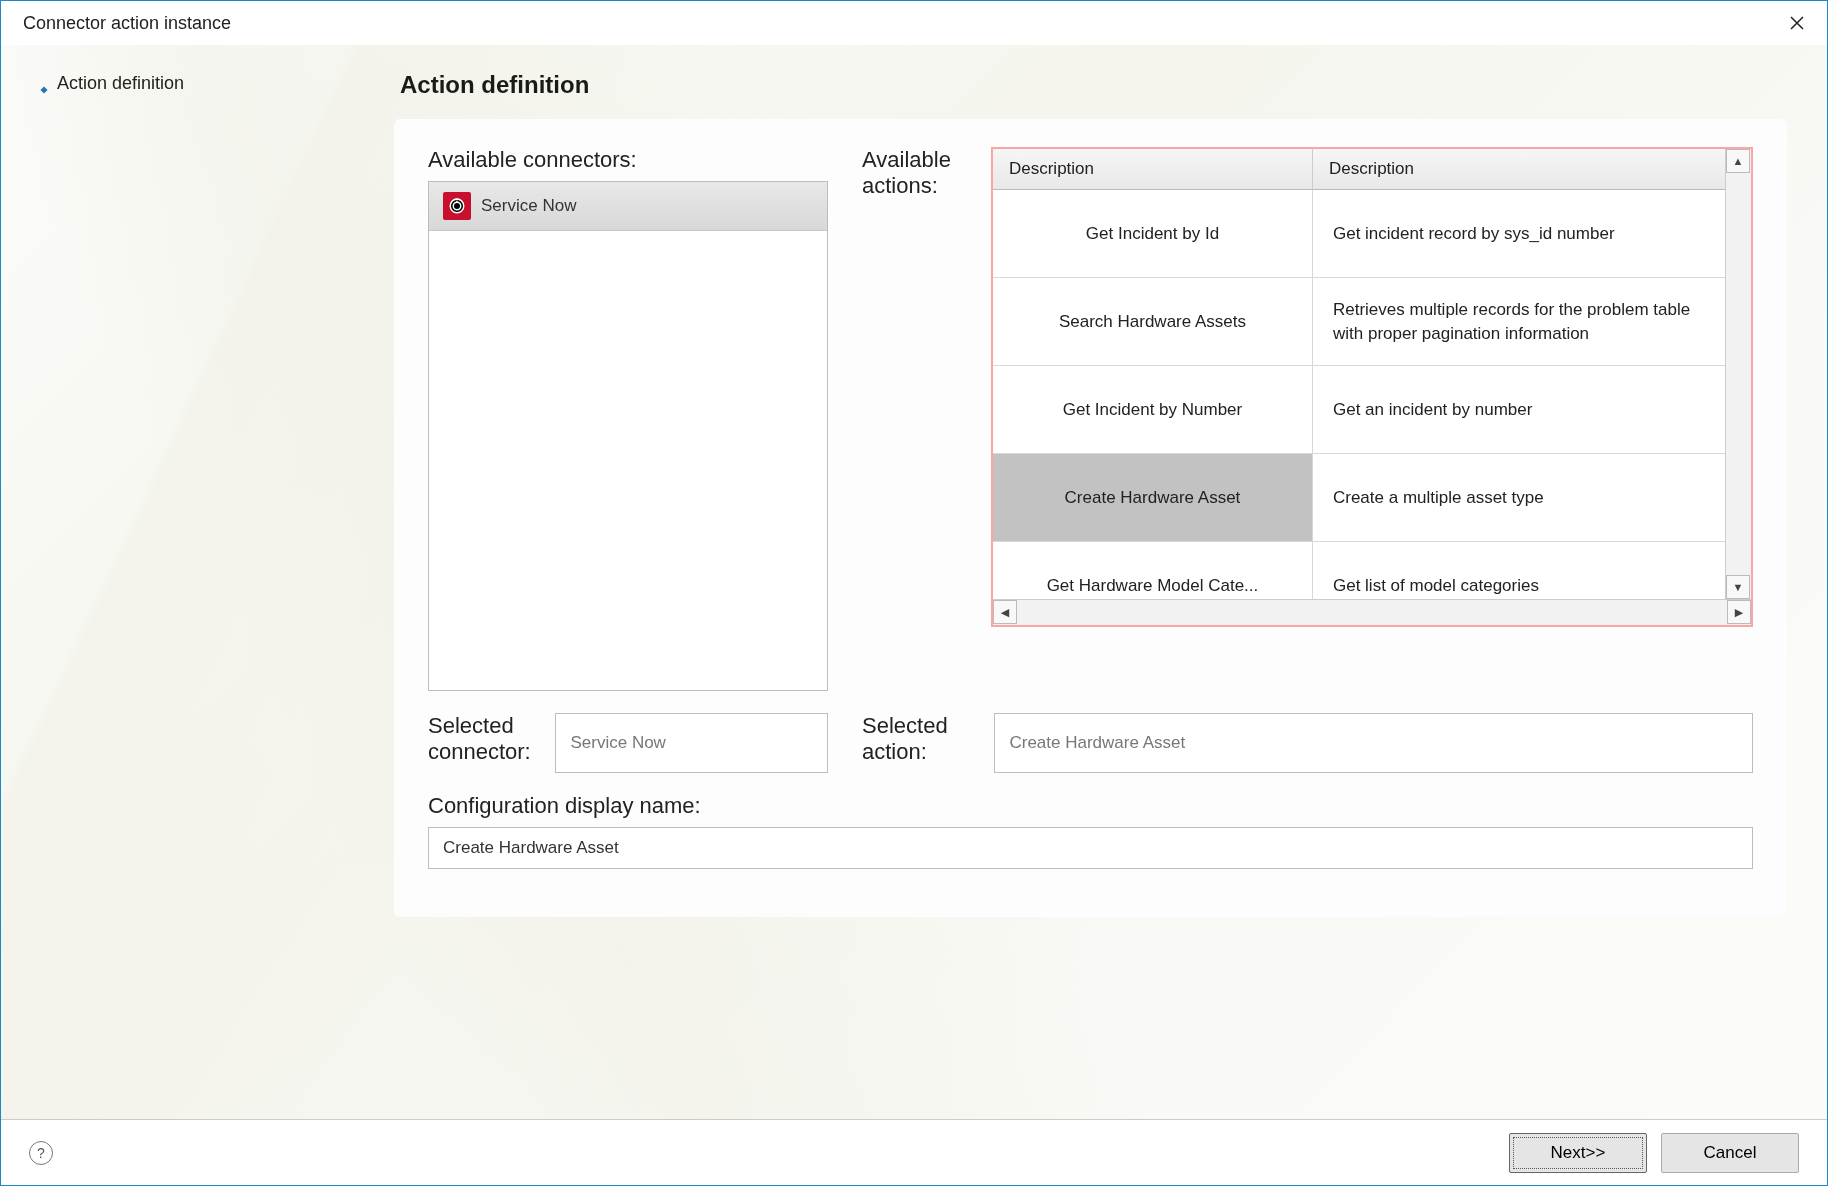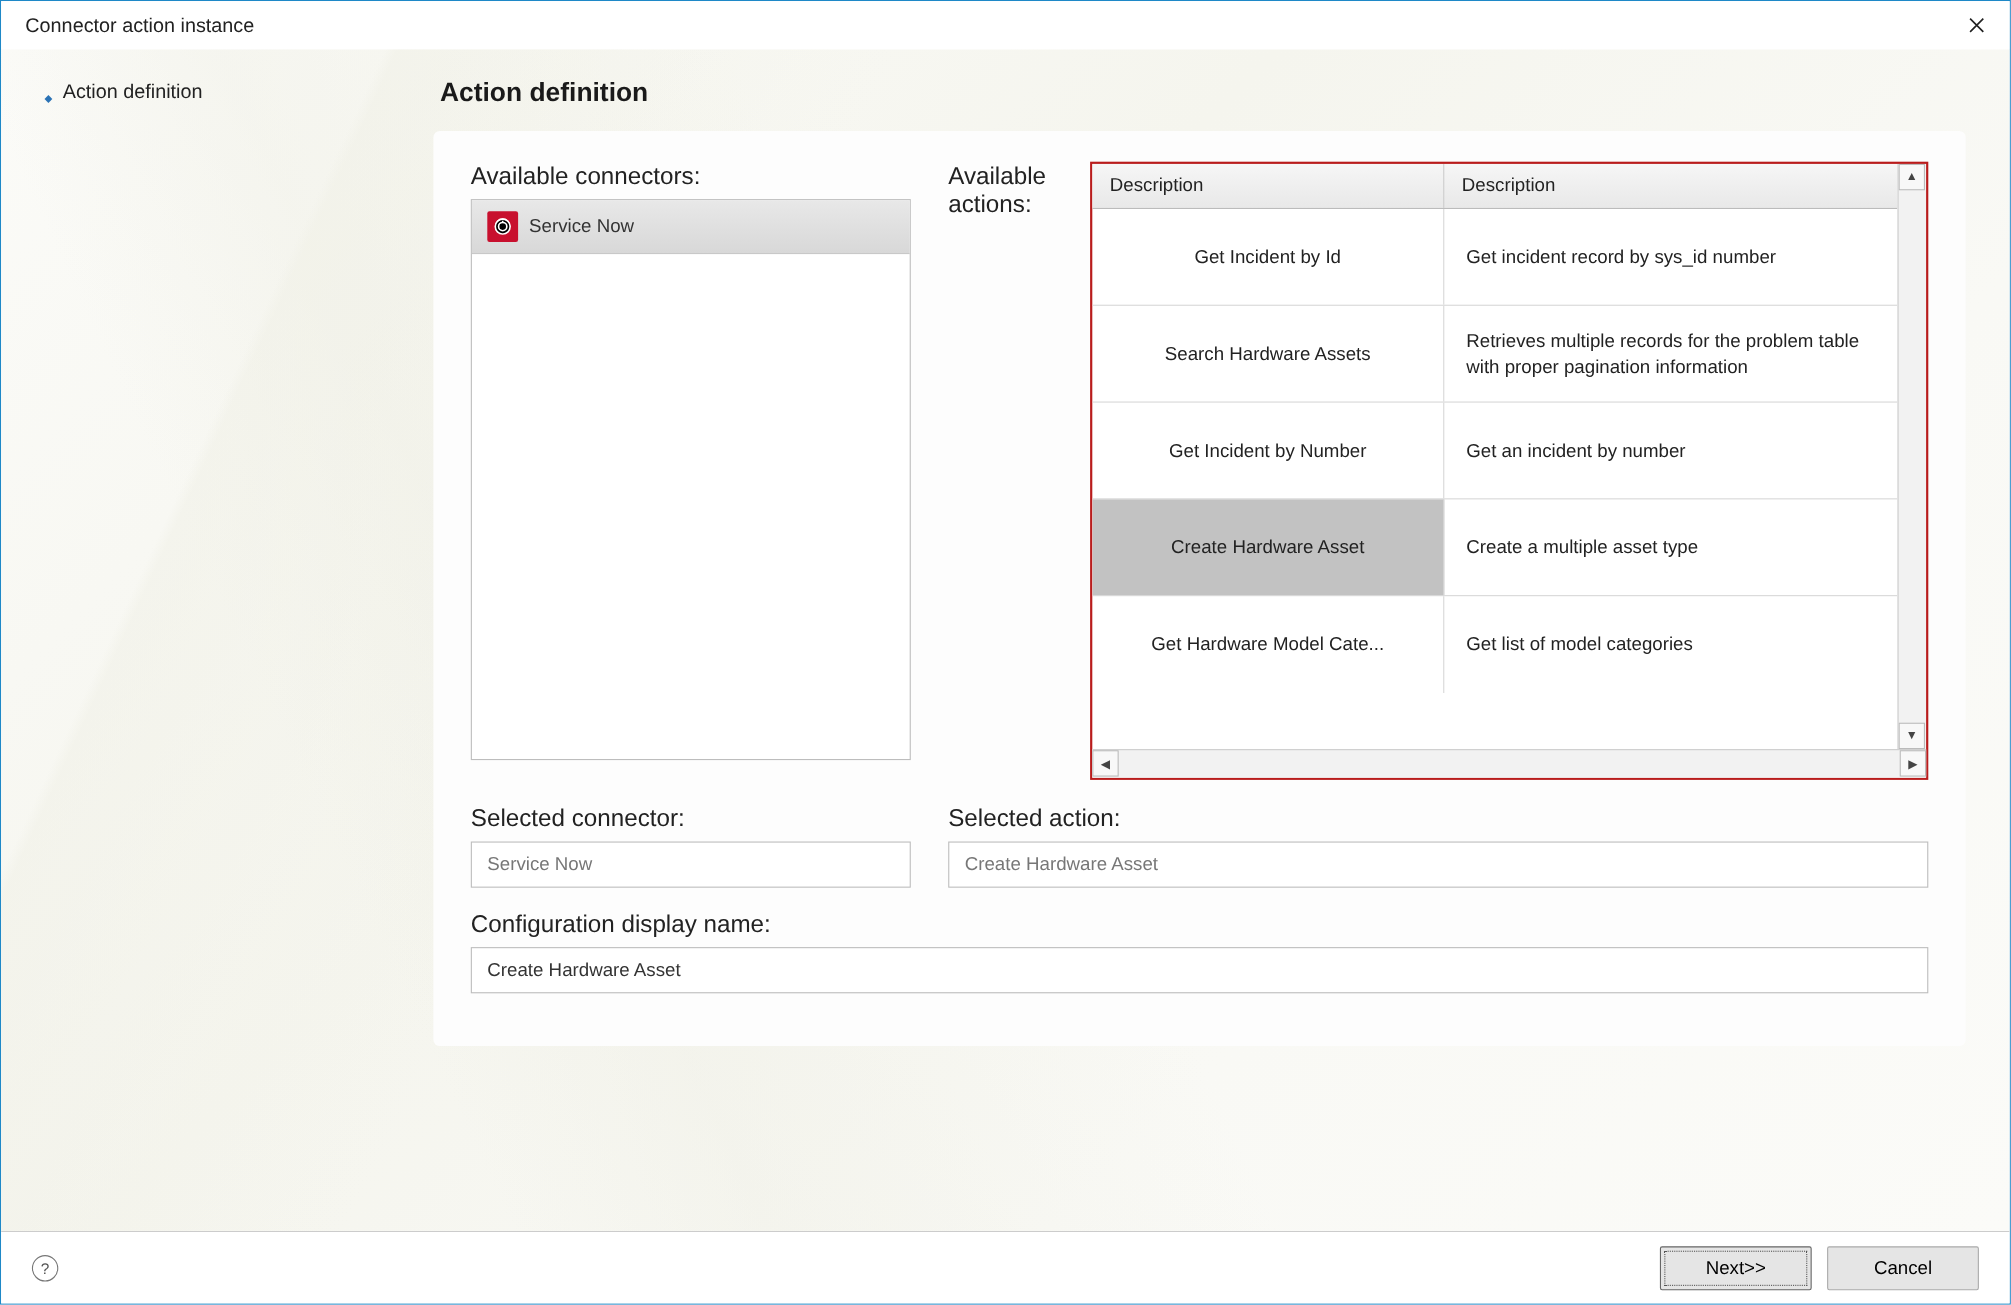--- a/index.html
+++ b/index.html
@@ -133,23 +133,23 @@
       display: flex;
       align-items: center;
       justify-content: center;
       color: #fff;
       border-radius: 2px;
     }
     .connector-name {
       font-size: 17px;
     }
     .actions-table-wrap {
-      border: 2px solid #b91c1c;
-      background: #fff;
-      height: 562px;
+      border: 2px solid #fca5a5;
+      background: #fff;
+      height: 480px;
       display: flex;
       flex-direction: column;
       position: relative;
     }
     .actions-table {
       flex: 1;
       display: flex;
       flex-direction: column;
       overflow: hidden;
     }
@@ -249,21 +249,21 @@
       color: #777;
     }
     .lower-row {
       display: flex;
       gap: 34px;
       margin-top: 22px;
     }
     .lower-row .col-left,
     .lower-row .col-right {
       display: flex;
-      flex-direction: column;
+      flex-direction: row;
     }
     .config-name-row {
       margin-top: 20px;
     }
     .footer {
       height: 66px;
       border-top: 1px solid #ccc;
       display: flex;
       align-items: center;
       padding: 0 28px;

